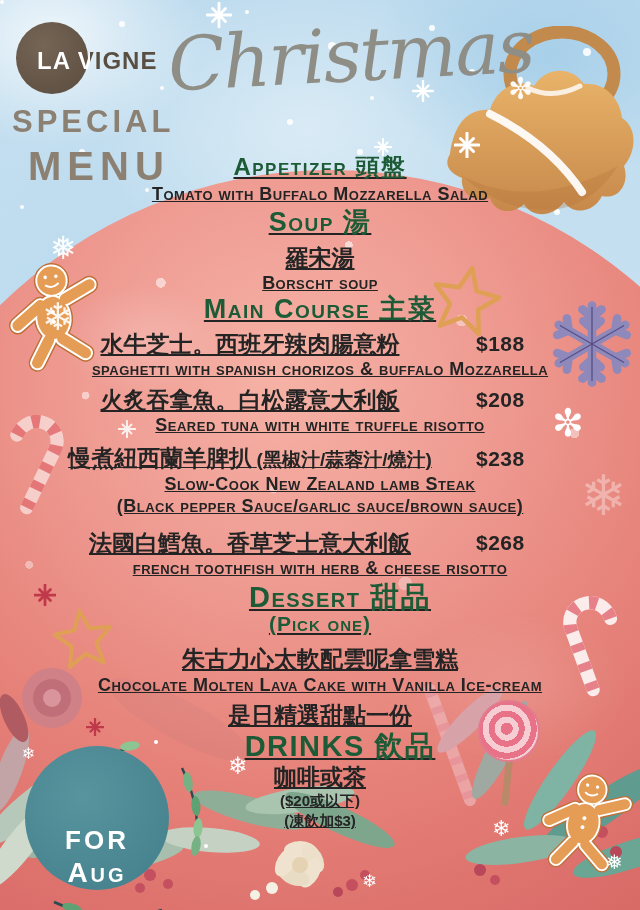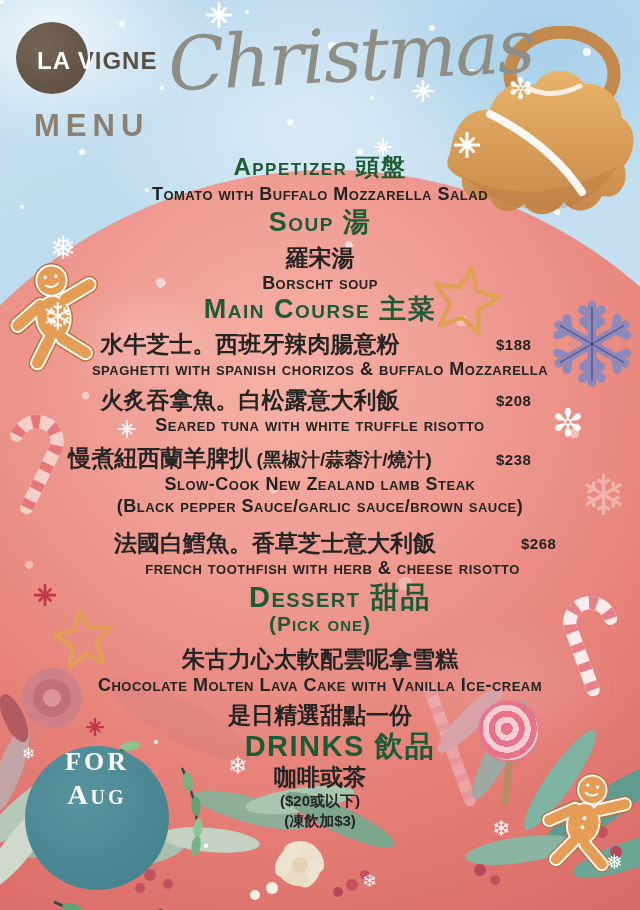--- a/index.html
+++ b/index.html
@@ -43,57 +43,57 @@
   
   .logo-circle{position:absolute;left:16px;top:22px;width:72px;height:72px;border-radius:50%;
       background:radial-gradient(circle at 38% 32%, #756555, #5f5143 80%);z-index:6;}
   .logo-text{position:absolute;left:37px;top:47px;z-index:7;font-size:24px;font-weight:bold;letter-spacing:1px;
       background:linear-gradient(90deg,#ffffff 0 44%,#594e42 44%);
       -webkit-background-clip:text;background-clip:text;color:transparent;}
   .script-title{position:absolute;left:168px;top:12px;z-index:7;font-family:"DejaVu Serif",serif;
       font-style:italic;font-size:74px;color:#8e8d86;transform:rotate(-3deg);letter-spacing:-2px;}
   .tagline{position:absolute;left:12px;top:104px;z-index:7;color:#8b8072;font-weight:bold;}
   .tagline .l1{font-size:31px;letter-spacing:4px;}
-  .tagline .l2{font-size:31px;letter-spacing:6px;margin:4px 0 0 22px;}
+  .tagline .l2{font-size:40px;letter-spacing:6px;margin:4px 0 0 16px;}
 
   
   .cap{position:absolute;left:432px;top:26px;z-index:5;}
 
   
   .dec{position:absolute;z-index:6;}
   .flake-glyph{position:absolute;z-index:6;color:#fff;font-family:"DejaVu Sans",sans-serif;line-height:1;}
 
   
   .badge{position:absolute;left:25px;top:746px;width:144px;height:144px;border-radius:50%;z-index:9;
       background:radial-gradient(circle at 40% 35%, #58949e, #47838e 80%);
-      display:flex;flex-direction:column;align-items:center;justify-content:flex-start;
-      color:#fff;font-weight:bold;text-align:center;font-family:Liberation Serif, serif;}
+      display:flex;flex-direction:column;align-items:center;justify-content:flex-end;
+      color:#fff;font-weight:bold;text-align:center;}
   .badge .b1{font-size:26px;letter-spacing:3px;line-height:32px;}
   .badge .b2{font-size:30px;letter-spacing:2px;line-height:38px;}
   .badge .b3{font-size:28px;font-variant:small-caps;letter-spacing:3px;line-height:34px;}
 
   
-  .menu-col{position:absolute;left:0;top:152px;width:640px;z-index:10;text-align:center;color:#242424;}
+  .menu-col{position:absolute;left:0;top:152px;width:640px;z-index:10;text-align:center;color:#242424;text-decoration:underline;}
   .sc{font-variant:small-caps;}
   .hg{color:#1d5b36;font-weight:bold;font-variant:small-caps;letter-spacing:1.5px;}
   .h-app{font-size:24px;line-height:30px;}
   .h-mid{font-size:27px;line-height:32px;}
   .h-main{font-size:27px;line-height:30px;}
   .h-big{font-size:29px;line-height:32px;margin-top:2px;padding-left:40px;}
   .pick{font-size:21px;line-height:22px;color:#1d5b36;font-weight:bold;font-variant:small-caps;letter-spacing:1px;}
   .zh{font-size:23px;line-height:28px;font-weight:600;}
   .zh-note{font-size:19px;font-weight:600;}
   .en{font-size:18px;line-height:22px;font-weight:bold;letter-spacing:.5px;}
   .en24{line-height:24px;}
   .note-sm{font-size:15px;line-height:20px;font-weight:bold;}
-  .mt6{margin-top:6px;} .mt4{margin-top:4px;} .mt8{margin-top:8px;} .mt10{margin-top:10px;} .mt12{margin-top:12px;padding-left:25px;}
+  .mt6{margin-top:6px;} .mt4{margin-top:4px;} .mt8{margin-top:8px;} .mt10{margin-top:10px;} .mt12{margin-top:12px;}
   .zh-line{position:relative;width:100%;}
   .zh-line .zhwrap{display:block;width:500px;text-align:center;}
-  .price{position:absolute;left:496px;top:50%;transform:translateY(-50%);
-      font-size:15px;font-weight:bold;letter-spacing:.5px;}
+  .price{position:absolute;left:476px;top:50%;transform:translateY(-50%);
+      font-size:21px;font-weight:bold;letter-spacing:.5px;}
 </style>
 </head>
 <body>
 
 <div class="page">
 
   <div class="bg"></div>
   <div class="snow"></div>
 
   <div class="ball"></div>
@@ -391,20 +391,21 @@
     </g>
     <circle cx="36" cy="60" r="2" fill="#fff"></circle>
       <circle cx="150" cy="16" r="2" fill="#fff"></circle>
       <circle cx="200" cy="120" r="2" fill="#fff"></circle>
   </svg>
 
   <div class="logo-circle"></div>
   <div class="logo-text">LA VIGNE</div>
   <div class="script-title">Christmas</div>
   <div class="tagline">
+    <div class="l1">SPECIAL</div>
     <div class="l2">MENU</div>
   </div>
 
   <div class="badge">
     <div class="b1">FOR</div>
     <div class="b3">Aug</div>
   </div>
 
   <div class="menu-col">
 

